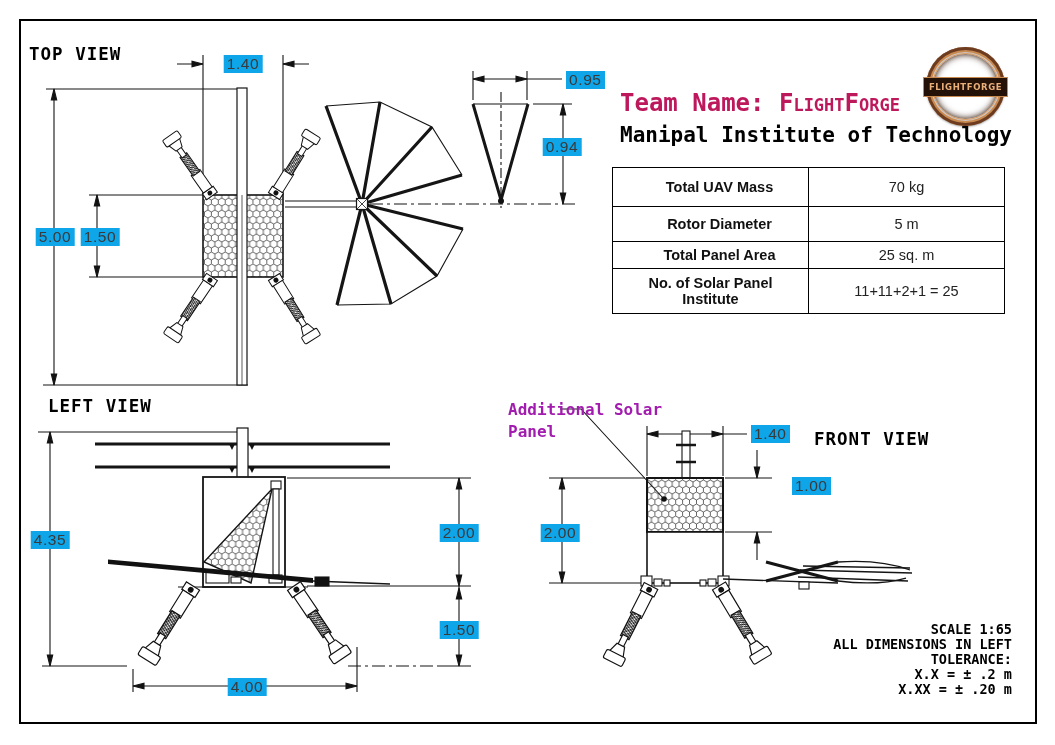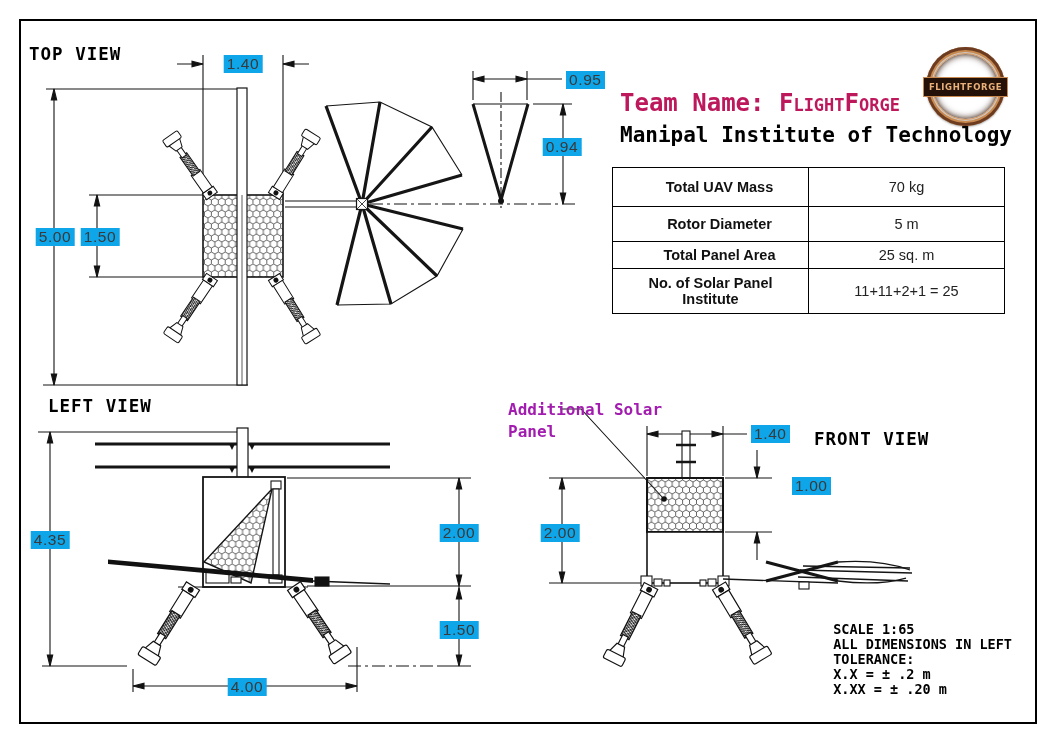--- a/index.html
+++ b/index.html
@@ -7,21 +7,21 @@
         font-family:"Liberation Sans",sans-serif;}
   #frame{position:absolute;left:19px;top:19px;width:1014px;height:701px;border:2px solid #000;}
   .viewlabel{position:absolute;font:bold 17.5px "DejaVu Sans Mono",monospace;color:#000;letter-spacing:1px;white-space:nowrap;}
   .dim{position:absolute;transform:translate(-50%,-50%);background:#0ea5e9;padding:0 3px;
        font:15.5px "Liberation Sans",sans-serif;color:#3a3a3a;letter-spacing:.6px;white-space:nowrap;}
   .dim.lft{transform:translate(0,-50%);}
   .anno{position:absolute;left:508px;top:376px;font:bold 16px "DejaVu Sans Mono",monospace;line-height:22px;color:#a21caf;margin-top:23px;}
   .team{position:absolute;left:620px;top:89px;font:bold 24px "DejaVu Sans Mono",monospace;color:#be185d;white-space:nowrap;}
   .team .caps{font-variant:small-caps;}
   .institute{position:absolute;left:620px;top:123px;font:bold 21px "DejaVu Sans Mono",monospace;color:#000;white-space:nowrap;}
-  .notes{position:absolute;right:43px;top:622px;
+  .notes{position:absolute;right:43px;top:622px;text-align:right;
          font:bold 13.5px "DejaVu Sans Mono",monospace;line-height:14.9px;color:#000;}
   .ptable{position:absolute;left:612px;top:167px;width:393px;border-collapse:collapse;table-layout:fixed;background:#fff;}
   .ptable th,.ptable td{border:1.6px solid #000;text-align:center;vertical-align:middle;padding:2px 6px;}
   .ptable th{font:bold 14.5px "Liberation Sans",sans-serif;color:#111;height:28px;}
   .ptable td.p{font:bold 14.5px "Liberation Sans",sans-serif;color:#111;padding-left:24px;}
   .ptable td.v{font:14.5px "Liberation Sans",sans-serif;color:#222;}
   .logo{position:absolute;left:926px;top:47px;width:79px;height:79px;border-radius:50%;
         background:radial-gradient(circle at 35% 28%, #e2a36d 0%, #c0general 0%, #b5744a 30%, #7c4524 62%, #381d0e 95%);
         box-shadow:inset 0 0 0 3px #6d3c20, inset 0 0 0 5px #c98a50, inset 0 0 14px #2a1409, 0 1px 2px rgba(0,0,0,.35);}
   .logo .ring{position:absolute;left:6px;top:6px;right:6px;bottom:6px;border-radius:50%;

